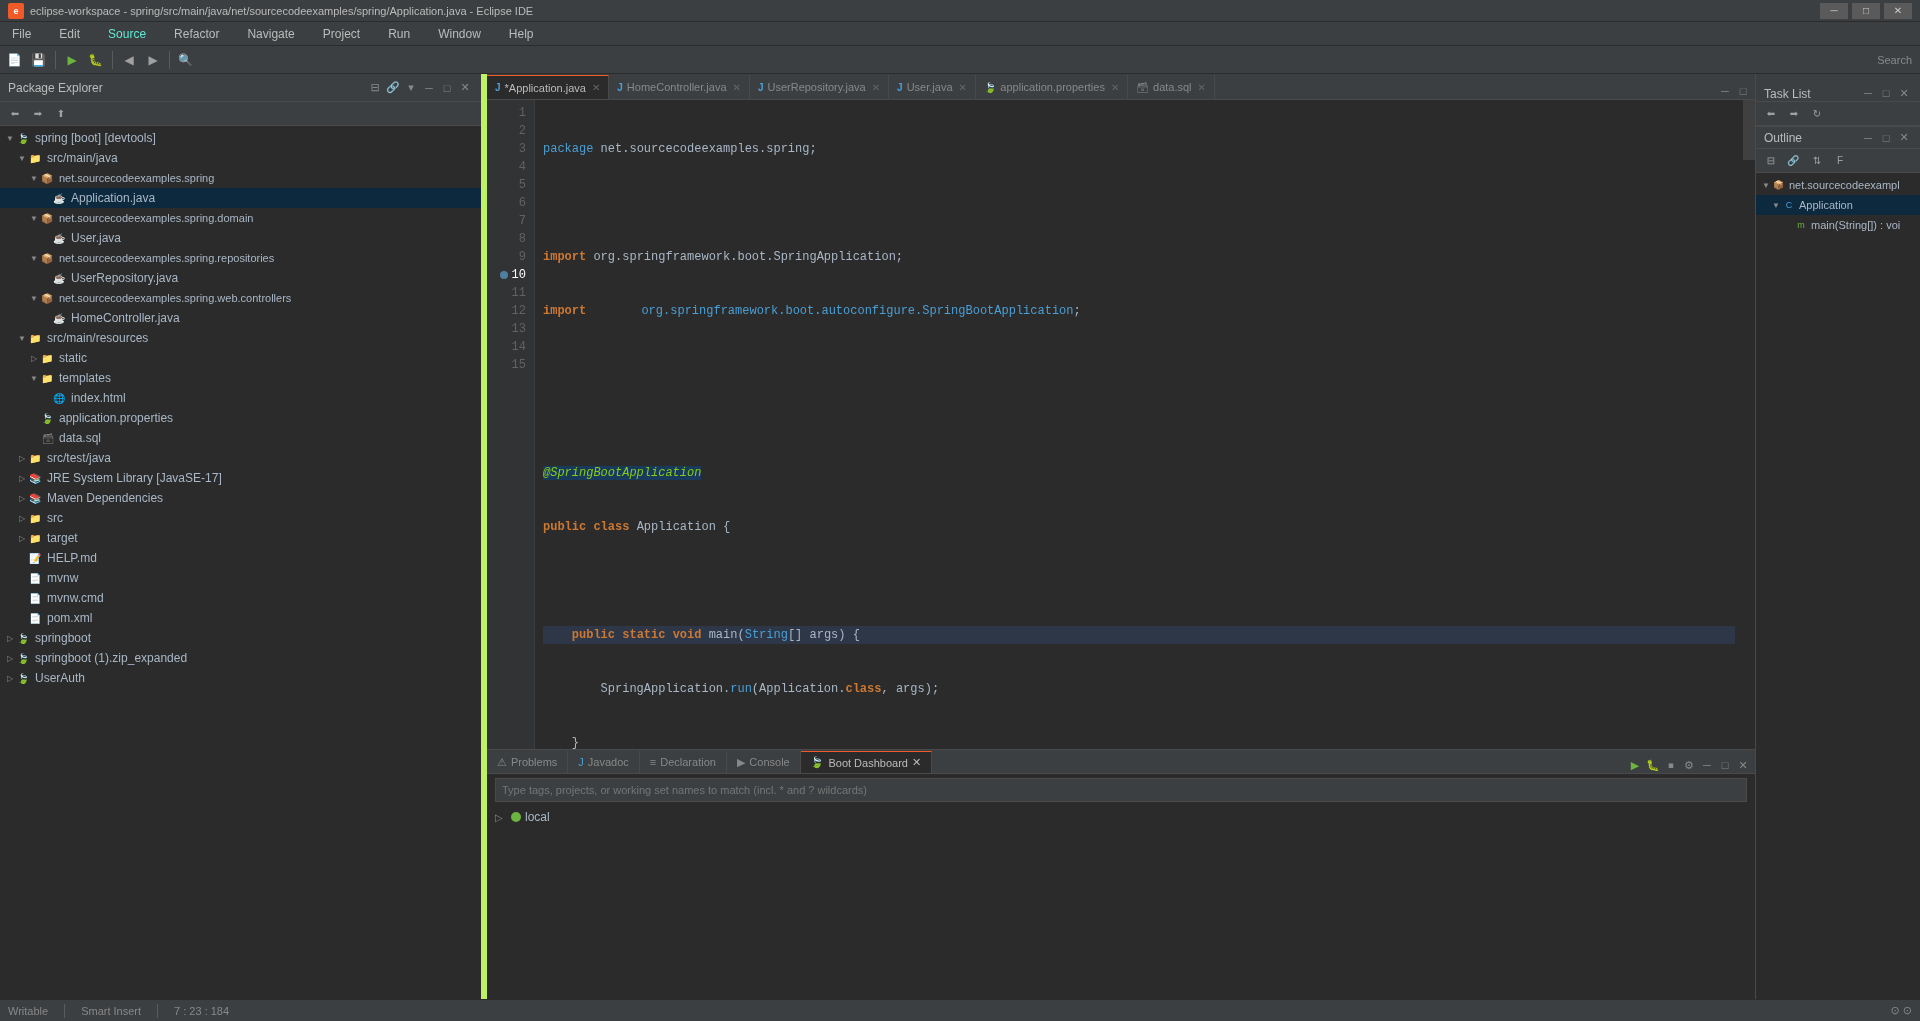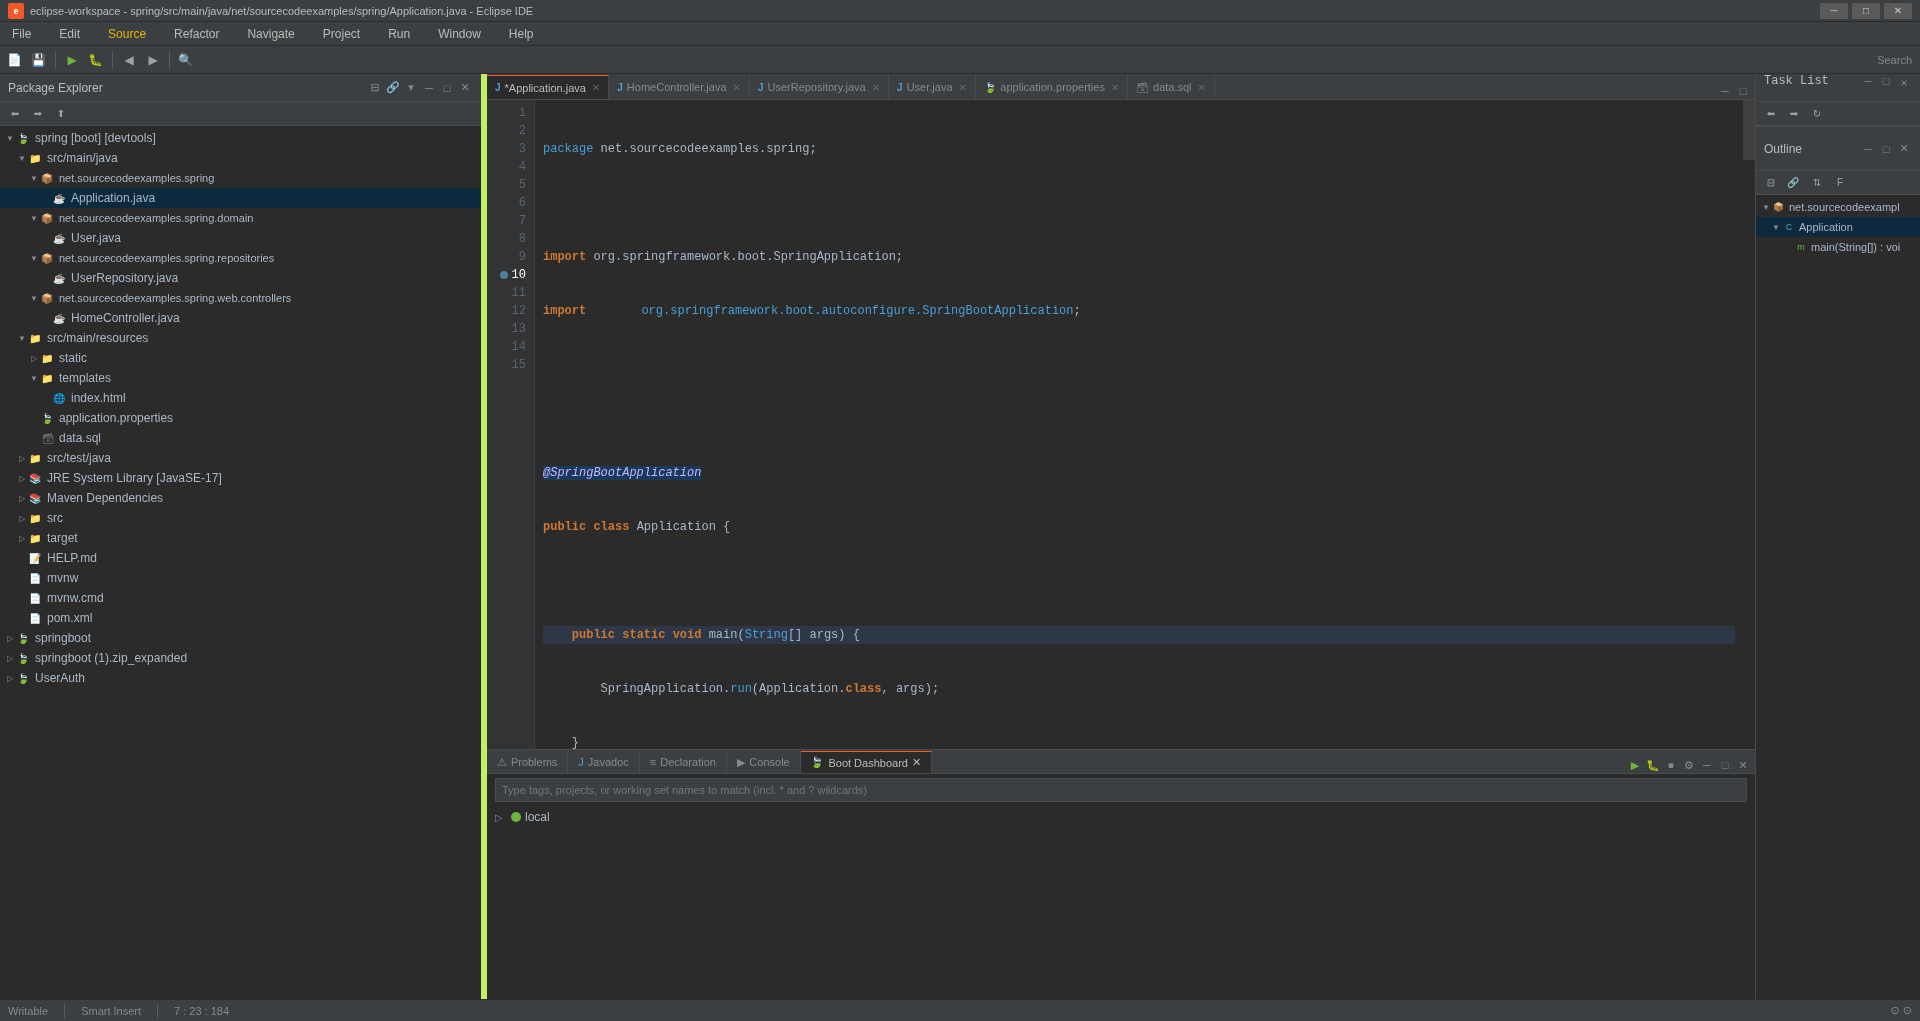--- a/index.html
+++ b/index.html
@@ -287,21 +287,21 @@
       height: 18px;
       display: block;
     }
     .code-line.current-line {
       background: #2d3748;
     }
     .kw { color: #cc7832; font-weight: bold; }
     .kw-blue { color: #4a9fd5; }
     .import-kw { color: #cc7832; font-weight: bold; }
     .import-path { color: #4a9fd5; margin-left: 48px; }
-    .annotation-selected { color: #c4b5fd; font-style: italic; background: #1a3a5c; }
+    .annotation-selected { color: #84cc16; font-style: italic; background: #1a3a5c; }
     .class-name { color: #a9b7c6; }
 
     
     #bottom-panel {
       height: 250px;
       background: #2b2b2b;
       border-top: 1px solid #4a4a4a;
       display: flex;
       flex-direction: column;
     }
@@ -388,25 +388,24 @@
       width: 165px;
       background: #2b2b2b;
       border-left: 1px solid #4a4a4a;
       display: flex;
       flex-direction: column;
     }
     #task-list-header {
       background: #3c3f41;
       height: 28px;
       display: flex;
-      align-items: flex-start;
+      align-items: flex-end;
       padding: 0 8px;
       border-bottom: 1px solid #4a4a4a;
       gap: 5px;
-      font-family: Liberation Mono, monospace;
     }
     #task-list-toolbar {
       background: #3c3f41;
       height: 24px;
       display: flex;
       align-items: center;
       padding: 0 4px;
       border-bottom: 1px solid #4a4a4a;
       gap: 1px;
     }
@@ -414,21 +413,21 @@
       margin: 4px;
       height: 20px;
       background: #3c3f41;
       border: 1px solid #5a5a5a;
       color: #888;
       font-size: 11px;
       padding: 0 4px;
     }
     #outline-header {
       background: #3c3f41;
-      height: 45px;
+      height: 23px;
       display: flex;
       align-items: center;
       padding: 0 8px;
       border-bottom: 1px solid #4a4a4a;
       gap: 4px;
       border-top: 1px solid #4a4a4a;
     }
     #outline-toolbar {
       background: #3c3f41;
       height: 24px;
@@ -540,21 +539,21 @@
   <div id="title-bar-controls">
     <button class="title-btn">─</button>
     <button class="title-btn">□</button>
     <button class="title-btn">✕</button>
   </div>
 </div>
 
 <div id="menu-bar">
   <span class="menu-item">File</span>
   <span class="menu-item">Edit</span>
-  <span class="menu-item" style="color:#eab308;">Source</span>
+  <span class="menu-item" style="color:#5eead4;">Source</span>
   <span class="menu-item">Refactor</span>
   <span class="menu-item">Navigate</span>
   <span class="menu-item">Project</span>
   <span class="menu-item">Run</span>
   <span class="menu-item">Window</span>
   <span class="menu-item">Help</span>
 </div>
 
 <div id="toolbar">
   <button class="toolbar-btn">📄</button>

